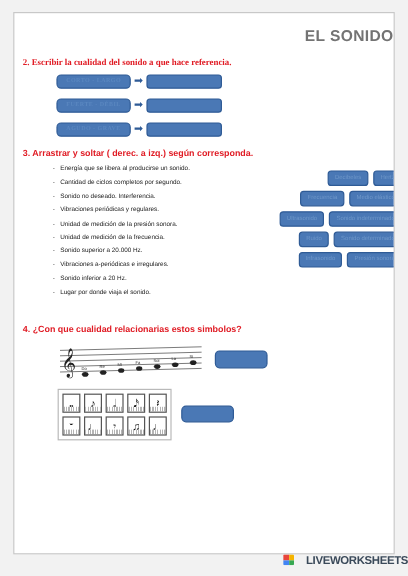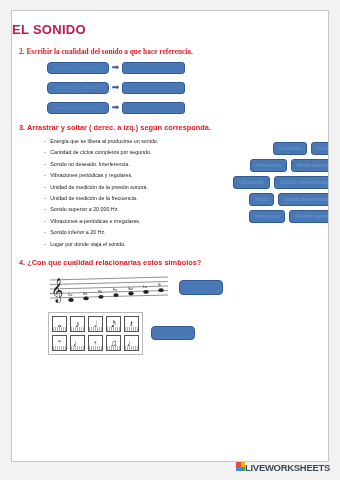--- a/index.html
+++ b/index.html
@@ -18,22 +18,22 @@
     left: 11px;
     top: 10px;
     width: 318px;
     height: 452px;
     background: #ffffff;
     border: 1px solid #c8c8c8;
     box-sizing: border-box;
     overflow: hidden;
   }
   .title {
-    text-align: left;
-    color: #be185d;
+    text-align: right;
+    color: #737373;
     font-weight: bold;
     font-size: 13px;
     letter-spacing: 0.3px;
     margin: 11px 0 0 0;
   }
   .q-head {
     color: #e01b24;
     font-weight: bold;
     font-size: 7.4px;
     margin: 0;
@@ -156,21 +156,21 @@
     background: #4a78b5;
     border: 1px solid #2f5b96;
     border-radius: 3px;
     color: #6e97c9;
     font-size: 5px;
     padding: 2px 5px;
     white-space: nowrap;
     line-height: 7px;
   }
 
-  .sec4 { margin-top: 4px; }
+  .sec4 { margin-top: 16px; }
   .staff-row {
     position: relative;
     margin-top: 6px;
     height: 36px;
   }
   .staff {
     position: absolute;
     left: 30px;
     top: 0;
     width: 128px;
@@ -236,21 +236,21 @@
     border: 1px solid #2f5b96;
     border-radius: 4px;
     box-sizing: border-box;
   }
   .footer {
     position: absolute;
     left: 236px;
     top: 462px;
     display: flex;
     align-items: flex-start;
-    gap: 0;
+    gap: 10px;
   }
   .lw-mark {
     width: 9px;
     height: 9px;
     display: grid;
     grid-template-columns: 1fr 1fr;
     grid-template-rows: 1fr 1fr;
     overflow: hidden;
     border-radius: 1px;
   }

